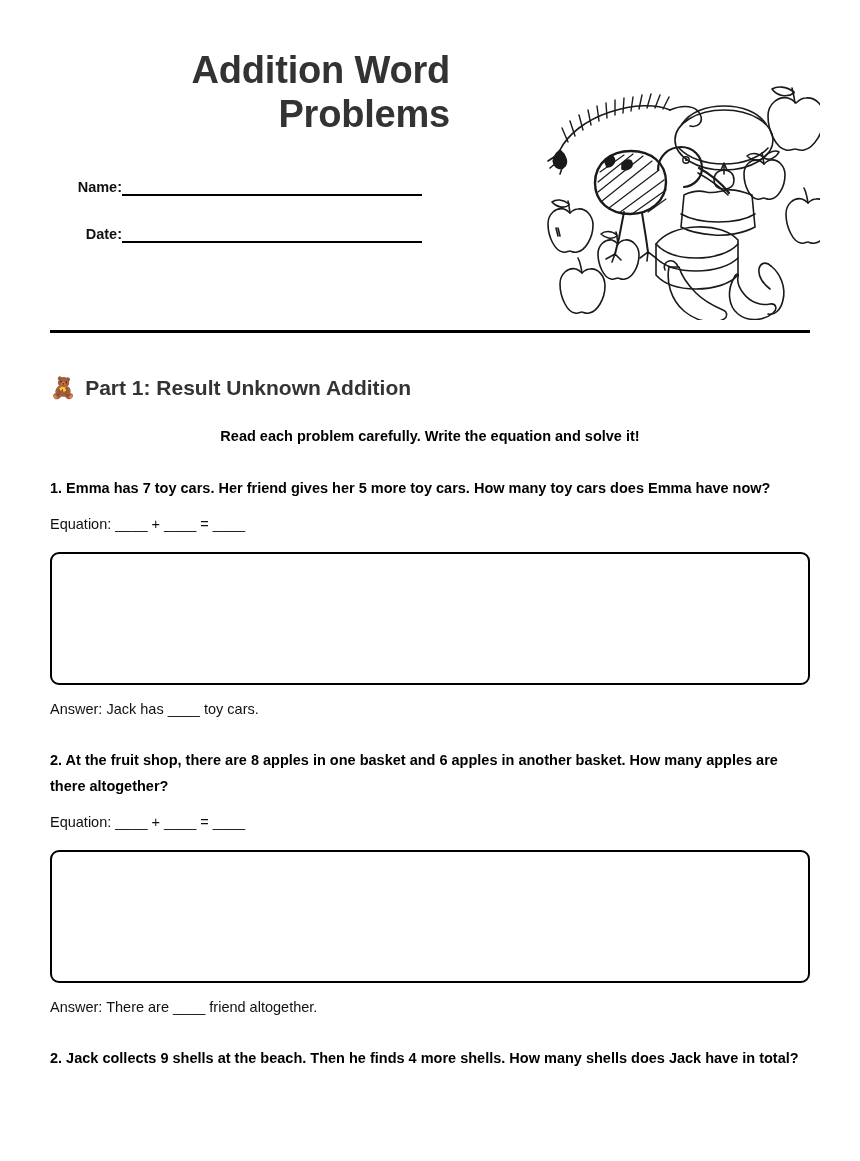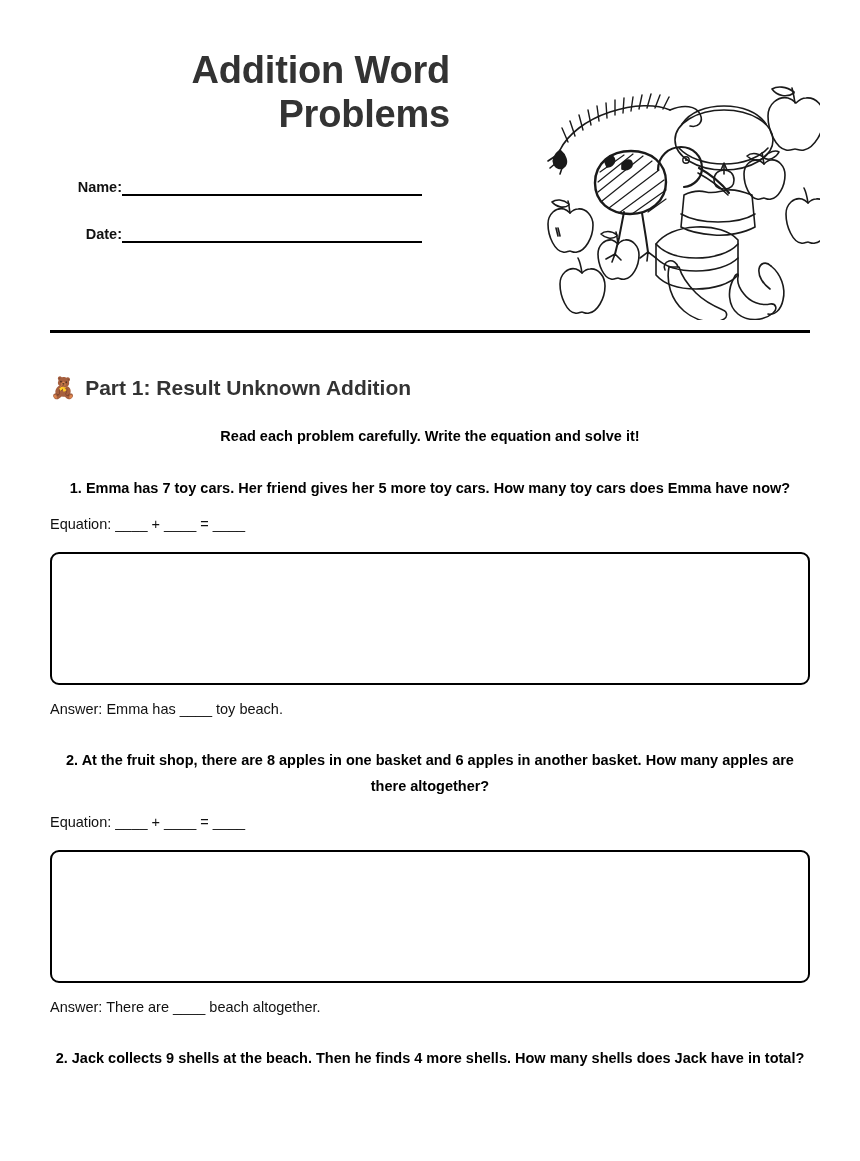--- a/index.html
+++ b/index.html
@@ -109,21 +109,20 @@
     text-align: center;
   }
   .problem {
     margin-top: 29px;
   }
   .problem-text {
     font-size: 14.5px;
     font-weight: bold;
     color: #000000;
     line-height: 1.77;
-    text-align: center;
   }
   .equation-line {
     margin-top: 14px;
     font-size: 14.5px;
     font-weight: normal;
     color: #111111;
     line-height: 1.3;
   }
   .work-box {
     margin-top: 18px;
@@ -292,28 +291,28 @@
       <span class="section-emoji">🧸</span>
       <span>Part 1: Result Unknown Addition</span>
     </div>
 
     <div class="instructions">Read each problem carefully. Write the equation and solve it!</div>
 
     <div class="problem">
       <div class="problem-text">1. Emma has 7 toy cars. Her friend gives her 5 more toy cars. How many toy cars does Emma have now?</div>
       <div class="equation-line">Equation: ____ + ____ = ____</div>
       <div class="work-box"></div>
-      <div class="answer-line">Answer: Emma has ____ toy beach.</div>
+      <div class="answer-line">Answer: Jack has ____ toy cars.</div>
     </div>
 
     <div class="problem">
       <div class="problem-text">2. At the fruit shop, there are 8 apples in one basket and 6 apples in another basket. How many apples are there altogether?</div>
       <div class="equation-line">Equation: ____ + ____ = ____</div>
       <div class="work-box"></div>
-      <div class="answer-line">Answer: There are ____ beach altogether.</div>
+      <div class="answer-line">Answer: There are ____ friend altogether.</div>
     </div>
 
     <div class="problem">
       <div class="problem-text">2. Jack collects 9 shells at the beach. Then he finds 4 more shells. How many shells does Jack have in total?</div>
     </div>
 
   </div>
 
 </div>
 

